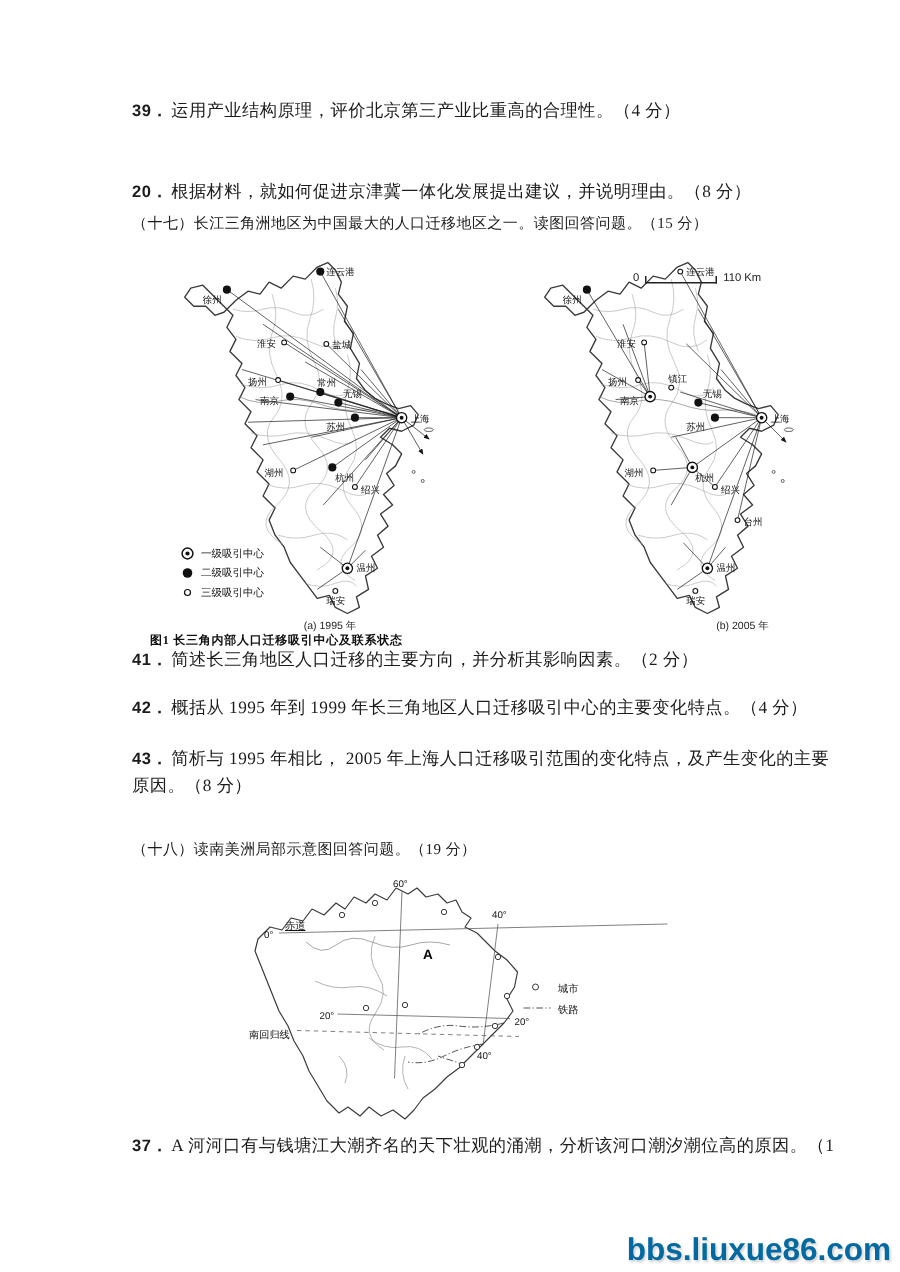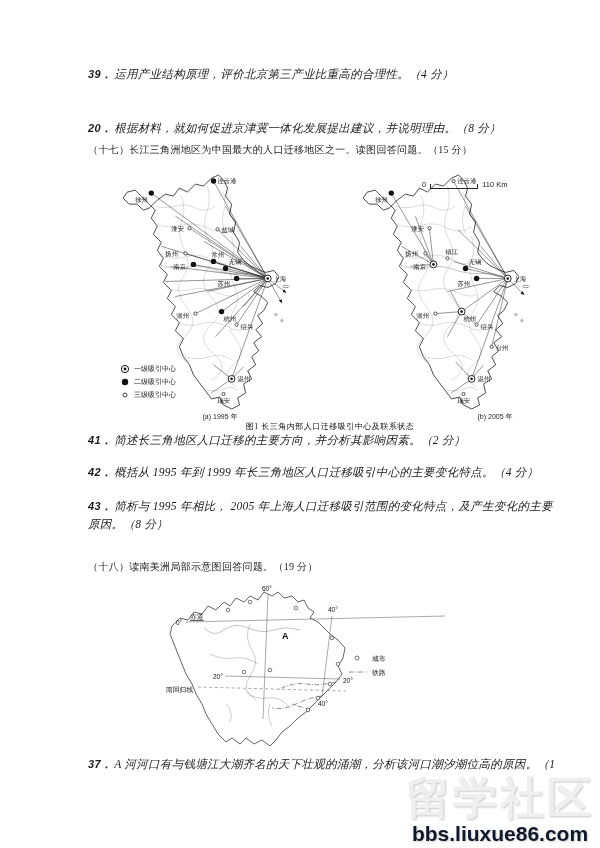--- a/index.html
+++ b/index.html
@@ -1,18 +1,18 @@
 <!DOCTYPE html>
 <html><head>
 <meta charset="utf-8">
 <style>
   html,body{margin:0;padding:0;}
   body{width:600px;height:848px;background:#ffffff;position:relative;overflow:hidden;
        font-family:"Liberation Serif","DejaVu Serif",serif;color:#1c1c1c;}
-  .q{position:absolute;left:88px;width:474px;font-size:11.5px;line-height:17.5px;letter-spacing:.3px;font-style:italic;}
+  .q{position:absolute;left:88px;width:474px;font-size:11.5px;line-height:17.5px;letter-spacing:.3px;}
   .q .qnum{font-weight:bold;font-family:"Liberation Sans","DejaVu Sans",sans-serif;font-size:11px;margin-right:2px;}
   .sec{position:absolute;left:88px;width:474px;font-size:10px;line-height:17px;letter-spacing:.3px;}
   
   .fig1{position:absolute;left:100px;top:166px;width:460px;height:268px;}
   .mapsvg{position:absolute;top:0;}
   .outline{fill:none;stroke:#3a3a3a;stroke-width:.9;stroke-linejoin:round;}
   .mesh{fill:none;stroke:#9a9a9a;stroke-width:.35;}
   .river{fill:none;stroke:#8a8a8a;stroke-width:.5;}
   .isle{fill:none;stroke:#555;stroke-width:.6;}
   .mig-arrow{stroke:#161616;stroke-width:.45;}
@@ -25,39 +25,39 @@
             font-size:7.5px;font-family:"Liberation Sans","DejaVu Sans",sans-serif;color:#222;}
   .sb-line{display:inline-block;width:46px;height:4px;border-bottom:1.2px solid #222;
            border-left:1px solid #222;border-right:1px solid #222;}
   .f1-legend{position:absolute;left:20px;top:196px;}
   .lg-row{display:flex;align-items:center;gap:4px;height:13px;
           font-size:7px;font-family:"Liberation Sans","DejaVu Sans",sans-serif;color:#111;}
   .cap-a{position:absolute;left:60px;top:246px;width:120px;text-align:center;font-size:7px;
          font-family:"Liberation Sans","DejaVu Sans",sans-serif;color:#222;}
   .cap-b{position:absolute;left:335px;top:246px;width:120px;text-align:center;font-size:7px;
          font-family:"Liberation Sans","DejaVu Sans",sans-serif;color:#222;}
-  .fig-caption{position:absolute;left:0;top:255px;width:460px;text-align:center;
-               font-size:8px;font-weight:normal;color:#111;letter-spacing:.5px;}
+  .fig-caption{position:absolute;left:0;top:255px;width:460px;text-align:left;
+               font-size:8px;font-weight:bold;color:#111;letter-spacing:.5px;}
   
   .fig2{position:absolute;left:150px;top:584px;width:330px;height:165px;}
   .sa-outline{fill:none;stroke:#3c3c3c;stroke-width:.8;stroke-linejoin:round;}
   .sa-border{fill:none;stroke:#8d8d8d;stroke-width:.45;}
   .grid{stroke:#555;stroke-width:.5;fill:none;}
   .grid-dash{stroke:#555;stroke-width:.5;stroke-dasharray:3,2.6;fill:none;}
   .rail{stroke:#2e2e2e;stroke-width:.55;stroke-dasharray:4.5,1.6,.8,1.6;fill:none;}
   .sa-city{fill:#fff;stroke:#222;stroke-width:.6;}
   .sa-label{font-size:6.5px;fill:#111;font-family:"Liberation Sans","DejaVu Sans",sans-serif;}
   .sa-label-cn{font-size:6.8px;fill:#111;}
   .ptA{font-size:9px;font-weight:bold;fill:#000;font-family:"Liberation Sans","DejaVu Sans",sans-serif;}
   
   .watermark{position:absolute;right:6px;bottom:2px;text-align:center;user-select:none;}
   .wm-title{font-size:44px;font-weight:bold;letter-spacing:3px;color:#efefef;
             text-shadow:1px 1px 2px #c8c8c8,-1px -1px 1px #ffffff;
             font-family:"Liberation Sans","DejaVu Sans",sans-serif;}
-  .wm-url{font-size:21px;font-weight:bold;color:#0f172a;margin-top:-6px;
+  .wm-url{font-size:21px;font-weight:bold;color:#0369a1;margin-top:-6px;
           text-shadow:1px 1px 2px #cccccc,-1px -1px 1px #ffffff;
           font-family:"Liberation Sans","DejaVu Sans",sans-serif;}
 </style>
 </head>
 <body>
 
 <svg width="0" height="0" style="position:absolute">
   <defs>
     <marker id="ah" markerWidth="5" markerHeight="5" refX="3.2" refY="1.6" orient="auto" markerUnits="userSpaceOnUse">
       <path d="M0,0L4,1.6L0,3.2Z" fill="#161616"></path>
@@ -335,15 +335,14 @@
       <text class="sa-label-cn" x="222" y="91">铁路</text>
     </g>
   </svg>
 </div>
 
 <div class="q" style="top:756px">
   <span class="qnum">37．</span><span>A 河河口有与钱塘江大潮齐名的天下壮观的涌潮，分析该河口潮汐潮位高的原因。（1</span>
 </div>
 
 <div class="watermark">
-  <div class="wm-title">留学社区</div>
   <div class="wm-url">bbs.liuxue86.com</div>
 </div>
 
 </body></html>

